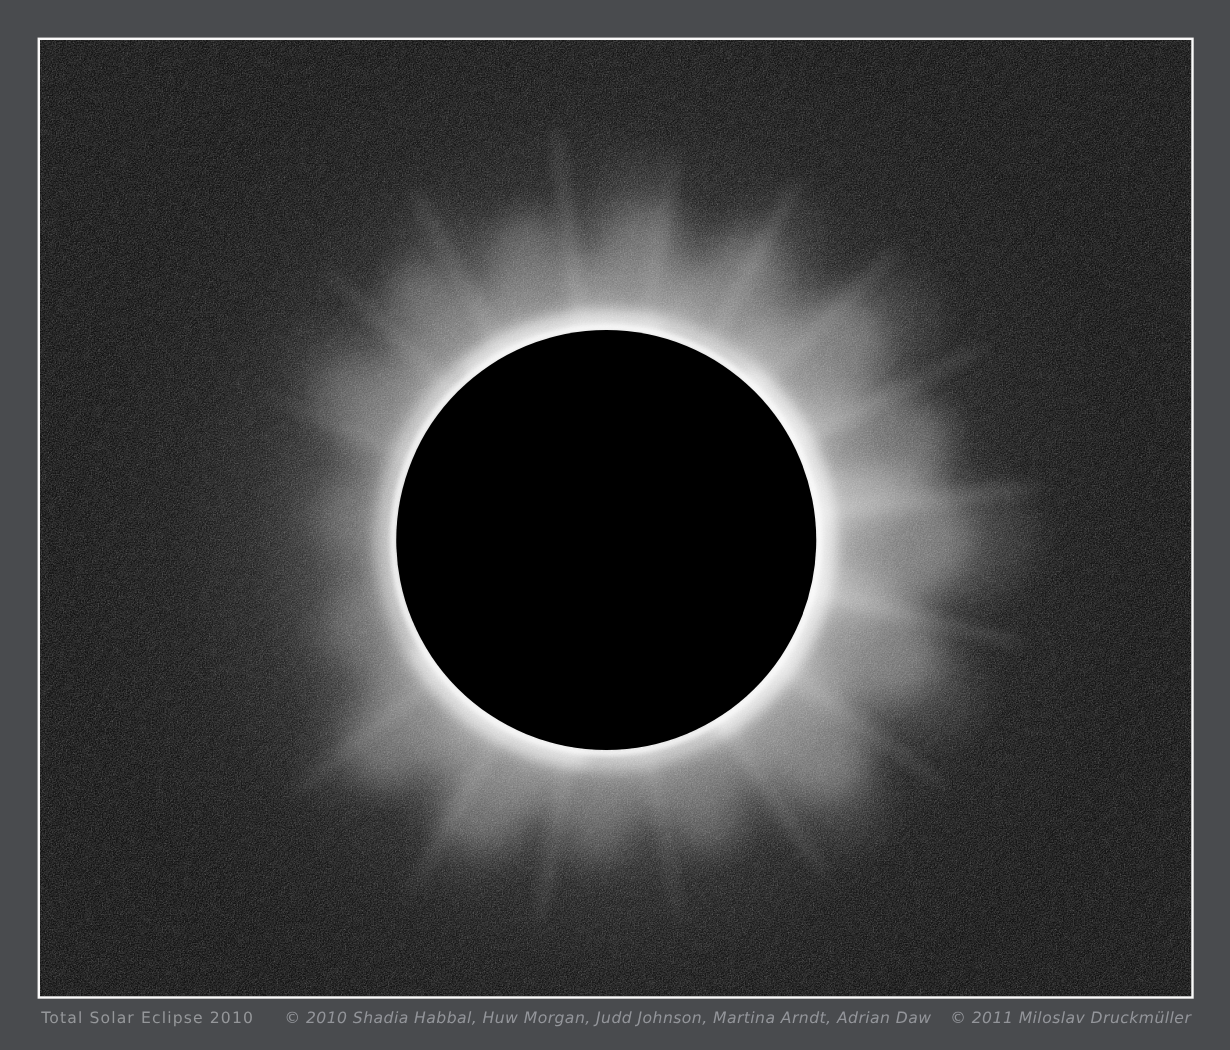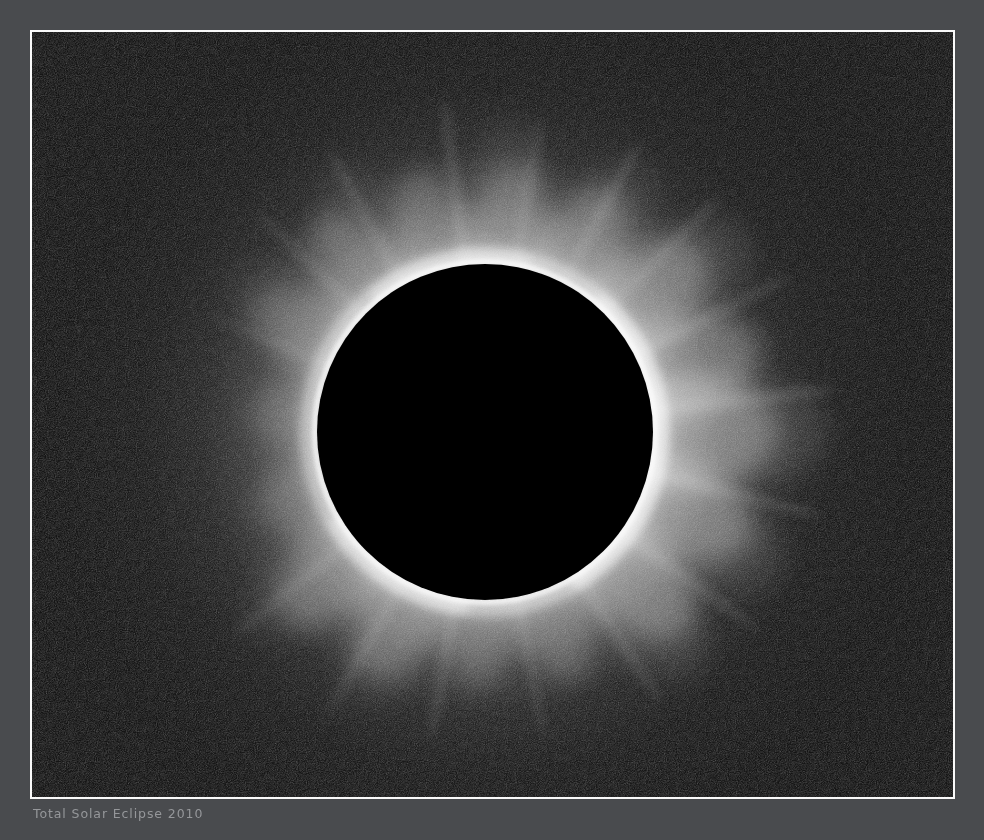--- a/index.html
+++ b/index.html
@@ -147,15 +147,19 @@
 
       <rect x="0" y="0" width="921" height="765" filter="url(#grainFine)" opacity="0.25"></rect>
       <rect x="0" y="0" width="921" height="765" filter="url(#grainCoarse)" opacity="0.05"></rect>
 
       <circle cx="453" cy="400" r="168" fill="#000000"></circle>
     </svg>
   </div>
 
   <div class="caption">
     <span class="caption-title">Total Solar Eclipse 2010</span>
+    <span class="credits">
+      <span>© 2010 Shadia Habbal, Huw Morgan, Judd Johnson, Martina Arndt, Adrian Daw</span>
+      <span>© 2011 Miloslav Druckmüller</span>
+    </span>
   </div>
 
 </div>
 
 </body></html>

